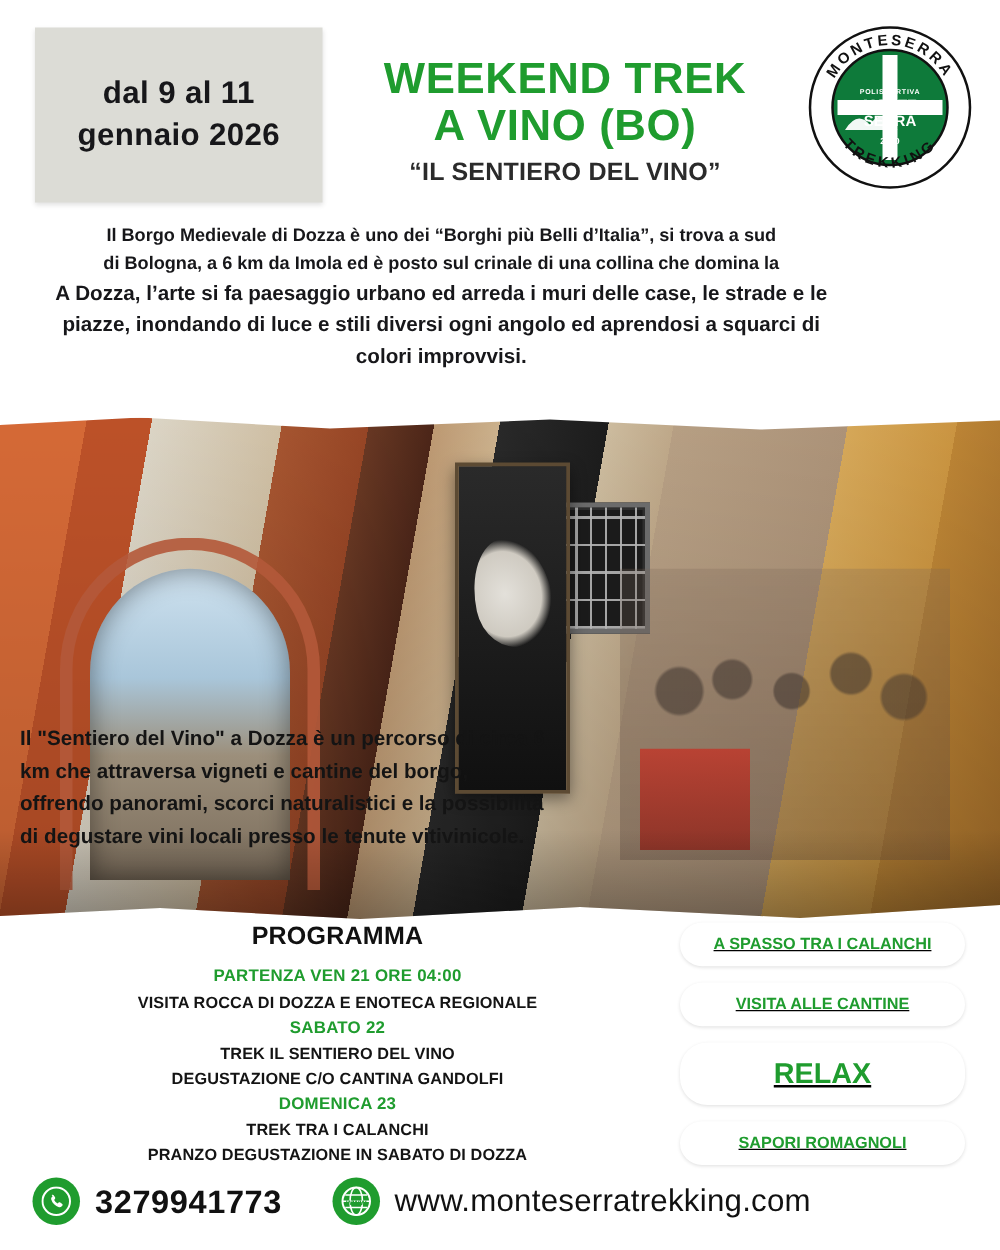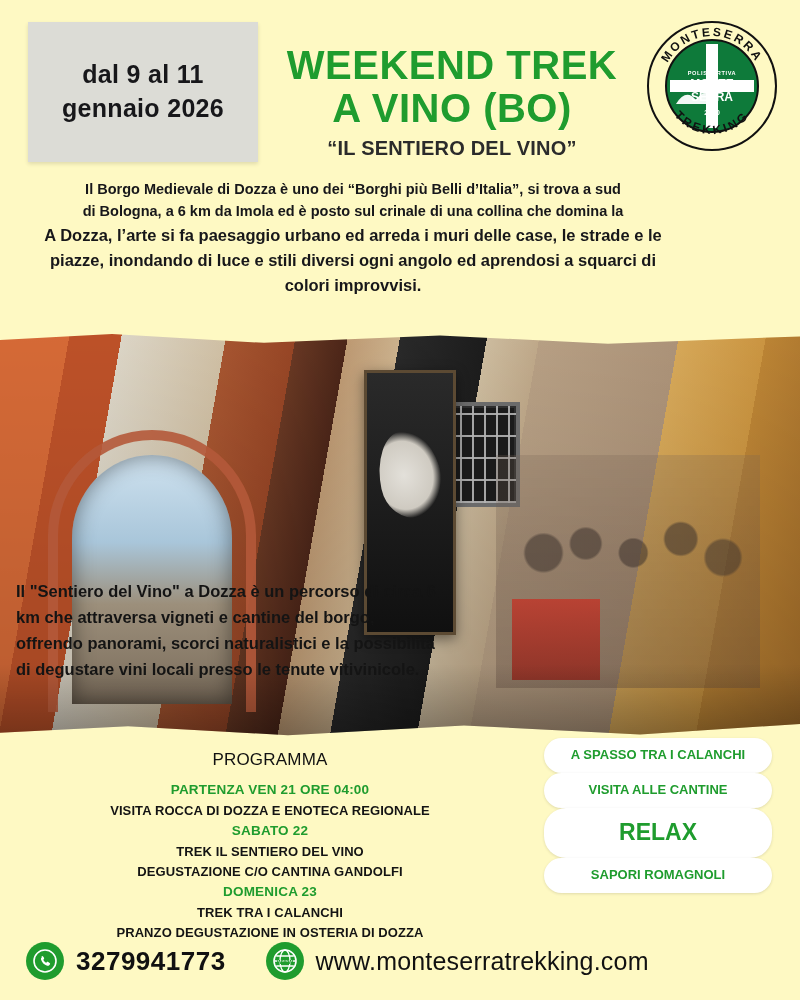--- a/index.html
+++ b/index.html
@@ -5,21 +5,21 @@
   * { box-sizing: border-box; margin: 0; padding: 0; }
   html, body {
     width: 800px; height: 1000px;
     font-family: "Liberation Sans", sans-serif;
     background: #F5A855;
     overflow: hidden;
   }
   .poster {
     position: relative;
     width: 800px; height: 1000px;
-    background: #fef9c3;
+    background: #ffffff;
   }
 
   
   .date-box {
     position: absolute;
     left: 28px; top: 22px;
     width: 230px; height: 140px;
     background: #DCDCD6;
     display: flex; flex-direction: column;
     align-items: center; justify-content: center;
@@ -30,21 +30,21 @@
     line-height: 1.35; letter-spacing: .3px;
   }
 
   .title-block {
     position: absolute;
     left: 262px; top: 44px;
     width: 380px;
     text-align: center;
   }
   .title-main {
-    font-size: 40px; font-weight: bold; color: #1F9C2E;
+    font-size: 35px; font-weight: bold; color: #1F9C2E;
     line-height: 1.08; letter-spacing: .5px;
     text-shadow: 0 1px 0 rgba(255,255,255,.25);
   }
   .title-sub {
     margin-top: 7px;
     font-size: 20px; font-weight: bold; color: #2b2b2b;
     letter-spacing: .2px;
   }
 
   
@@ -177,39 +177,38 @@
   }
 
   
   .programma {
     position: absolute;
     left: 60px; top: 738px;
     width: 420px;
     text-align: center;
   }
   .programma h2 {
-    font-size: 17px; font-weight: normal; color: #111; letter-spacing: .2px;
+    font-size: 20px; font-weight: bold; color: #111; letter-spacing: .2px;
     margin-bottom: 10px;
-    margin-top: 12px;
   }
   .prog-head {
     font-size: 13.5px; font-weight: bold; color: #1F9C2E; letter-spacing: .2px;
     line-height: 1.55;
   }
   .prog-item {
     font-size: 13px; font-weight: bold; color: #141414; letter-spacing: .1px;
     line-height: 1.55;
   }
 
   
   .tags {
     position: absolute;
     right: 28px; top: 738px;
     width: 228px;
-    display: flex; flex-direction: column; 
+    display: flex; flex-direction: column; gap: 13px; text-decoration: underline;
   }
   .pill {
     background: #ffffff;
     border-radius: 22px;
     padding: 9px 10px;
     text-align: center;
     font-weight: bold;
     color: #1F9C2E;
     font-size: 13px;
     line-height: 1.3;
@@ -307,21 +306,21 @@
 
   <div class="programma">
     <h2>PROGRAMMA</h2>
     <div class="prog-head">PARTENZA VEN 21 ORE 04:00</div>
     <div class="prog-item">VISITA ROCCA DI DOZZA E ENOTECA REGIONALE</div>
     <div class="prog-head">SABATO 22</div>
     <div class="prog-item">TREK IL SENTIERO DEL VINO</div>
     <div class="prog-item">DEGUSTAZIONE C/O CANTINA GANDOLFI</div>
     <div class="prog-head">DOMENICA 23</div>
     <div class="prog-item">TREK TRA I CALANCHI</div>
-    <div class="prog-item">PRANZO DEGUSTAZIONE IN OSTERIA DI DOZZA</div>
+    <div class="prog-item">PRANZO DEGUSTAZIONE IN SABATO DI DOZZA</div>
   </div>
 
   <div class="tags">
     <div class="pill">A SPASSO TRA I CALANCHI</div>
     <div class="pill">VISITA ALLE CANTINE</div>
     <div class="pill big">RELAX</div>
     <div class="pill">SAPORI ROMAGNOLI</div>
   </div>
 
   <div class="footer">

